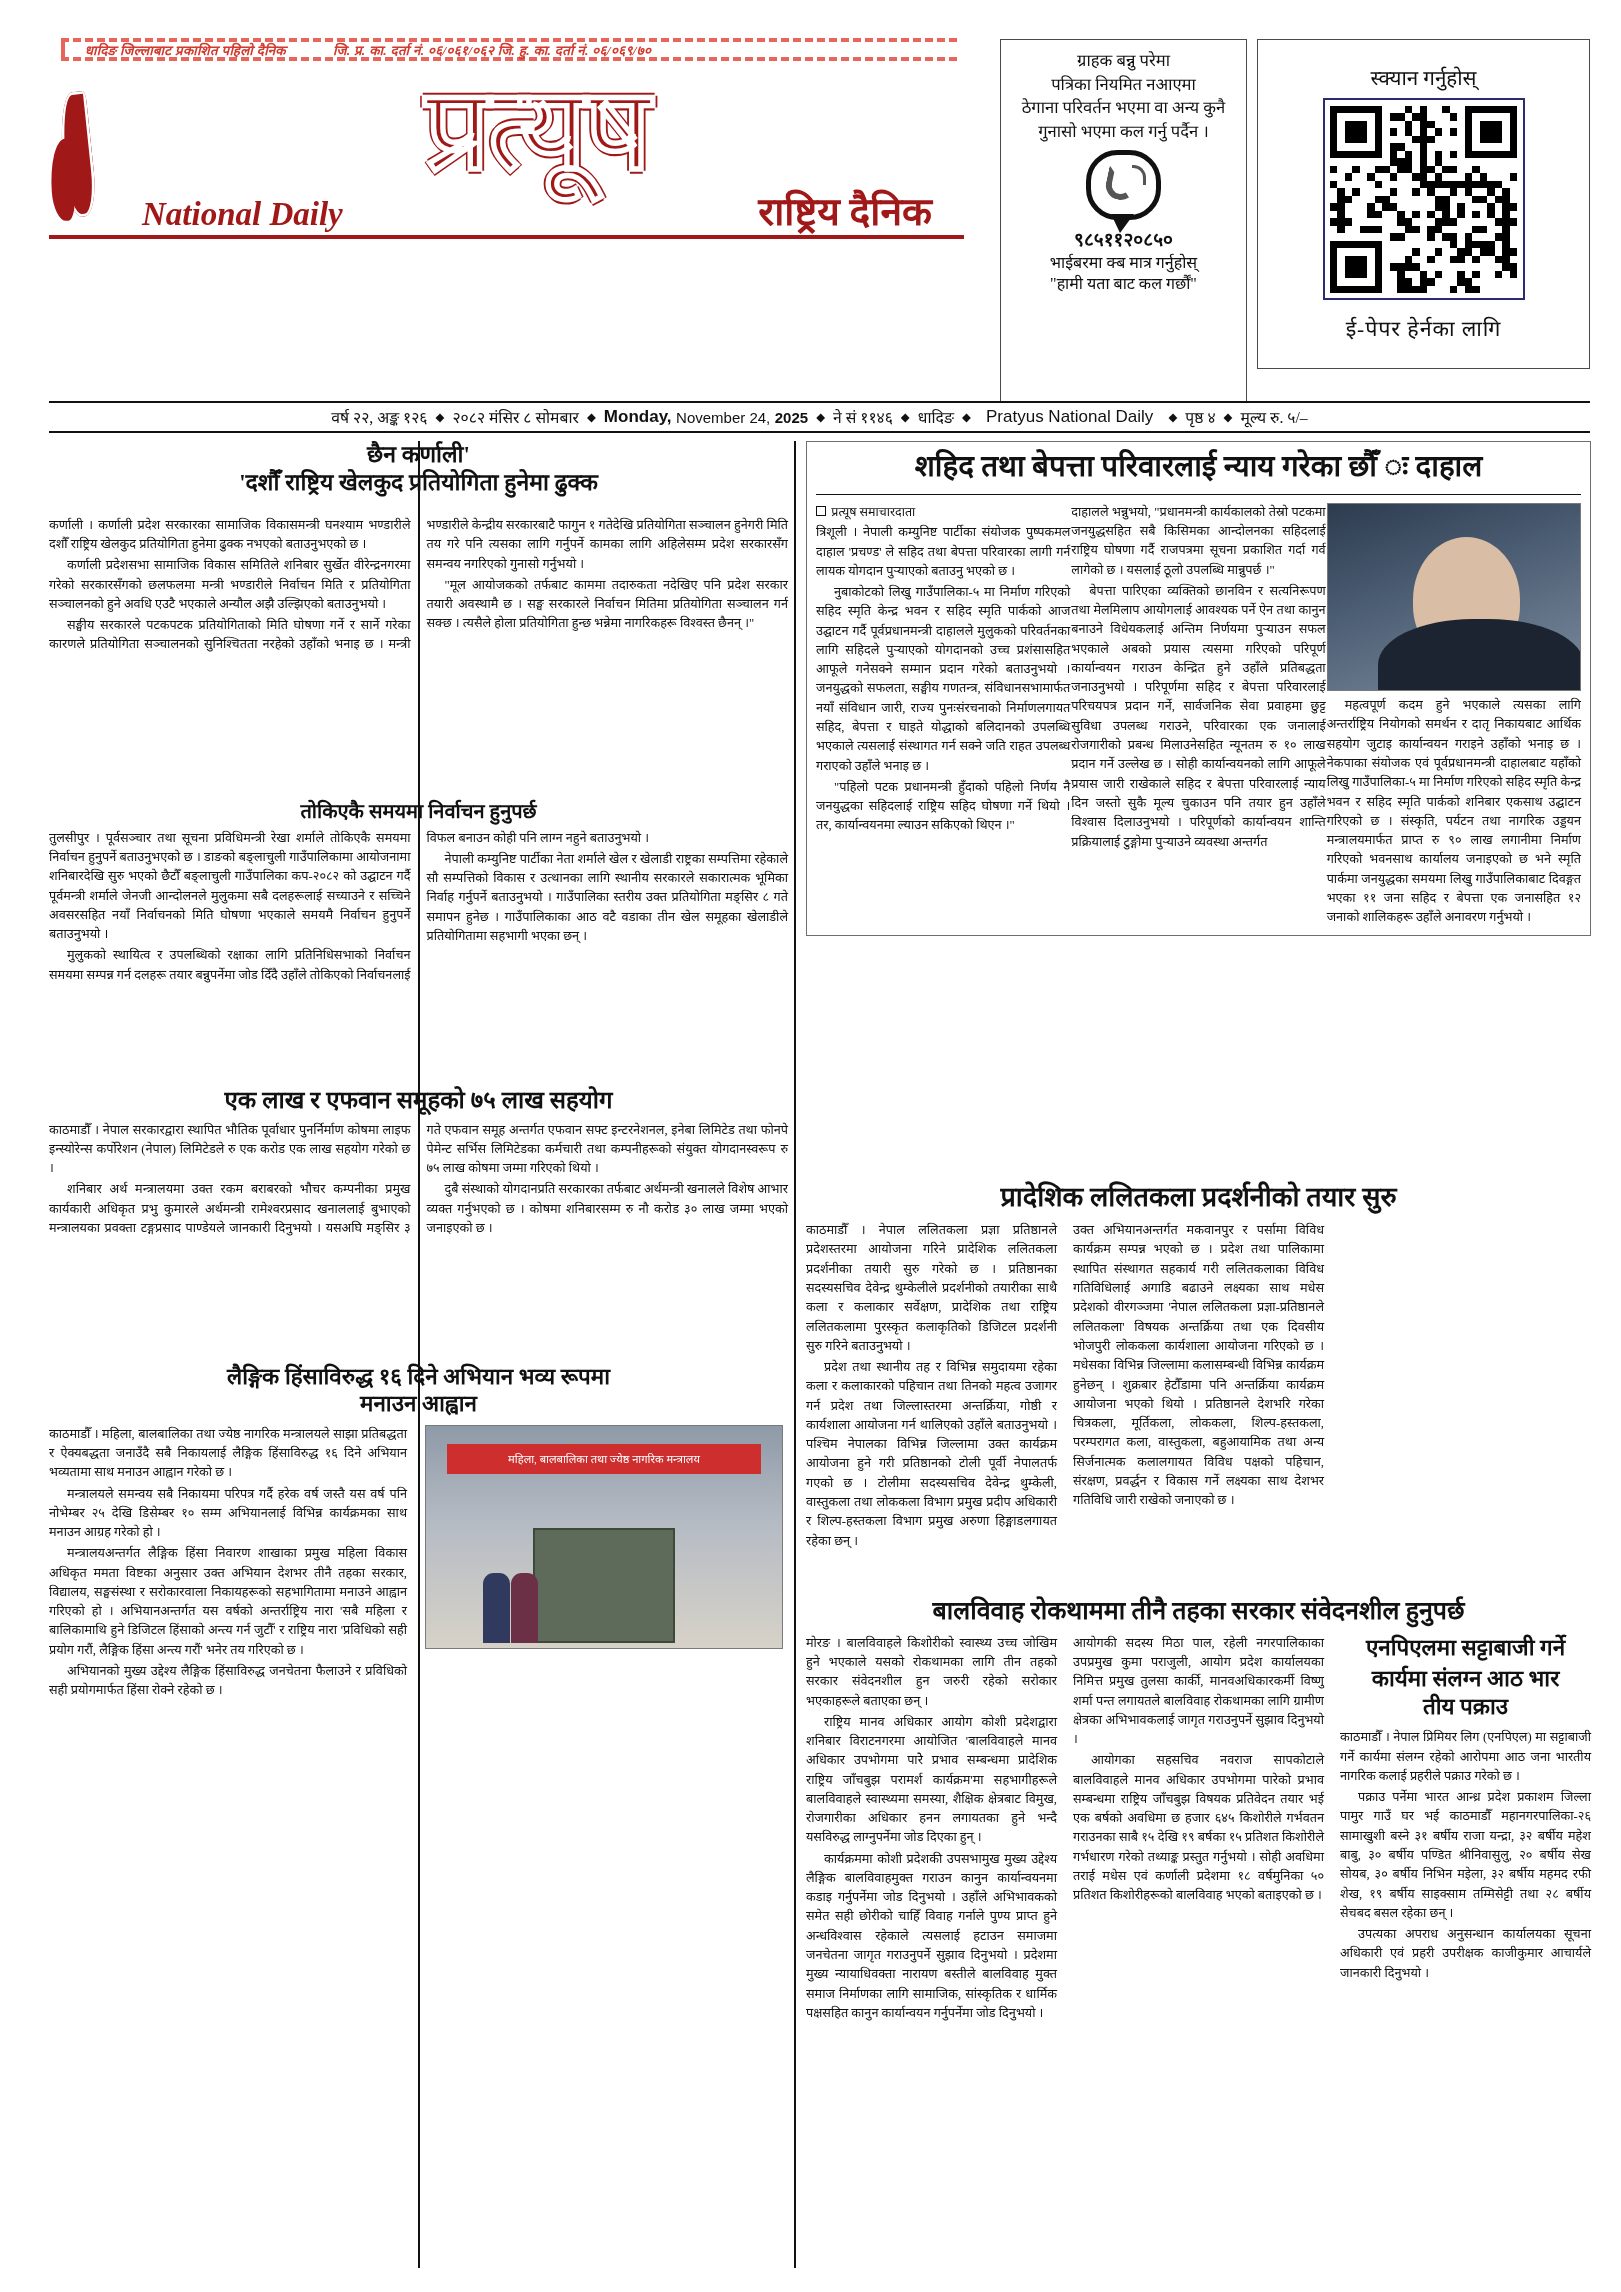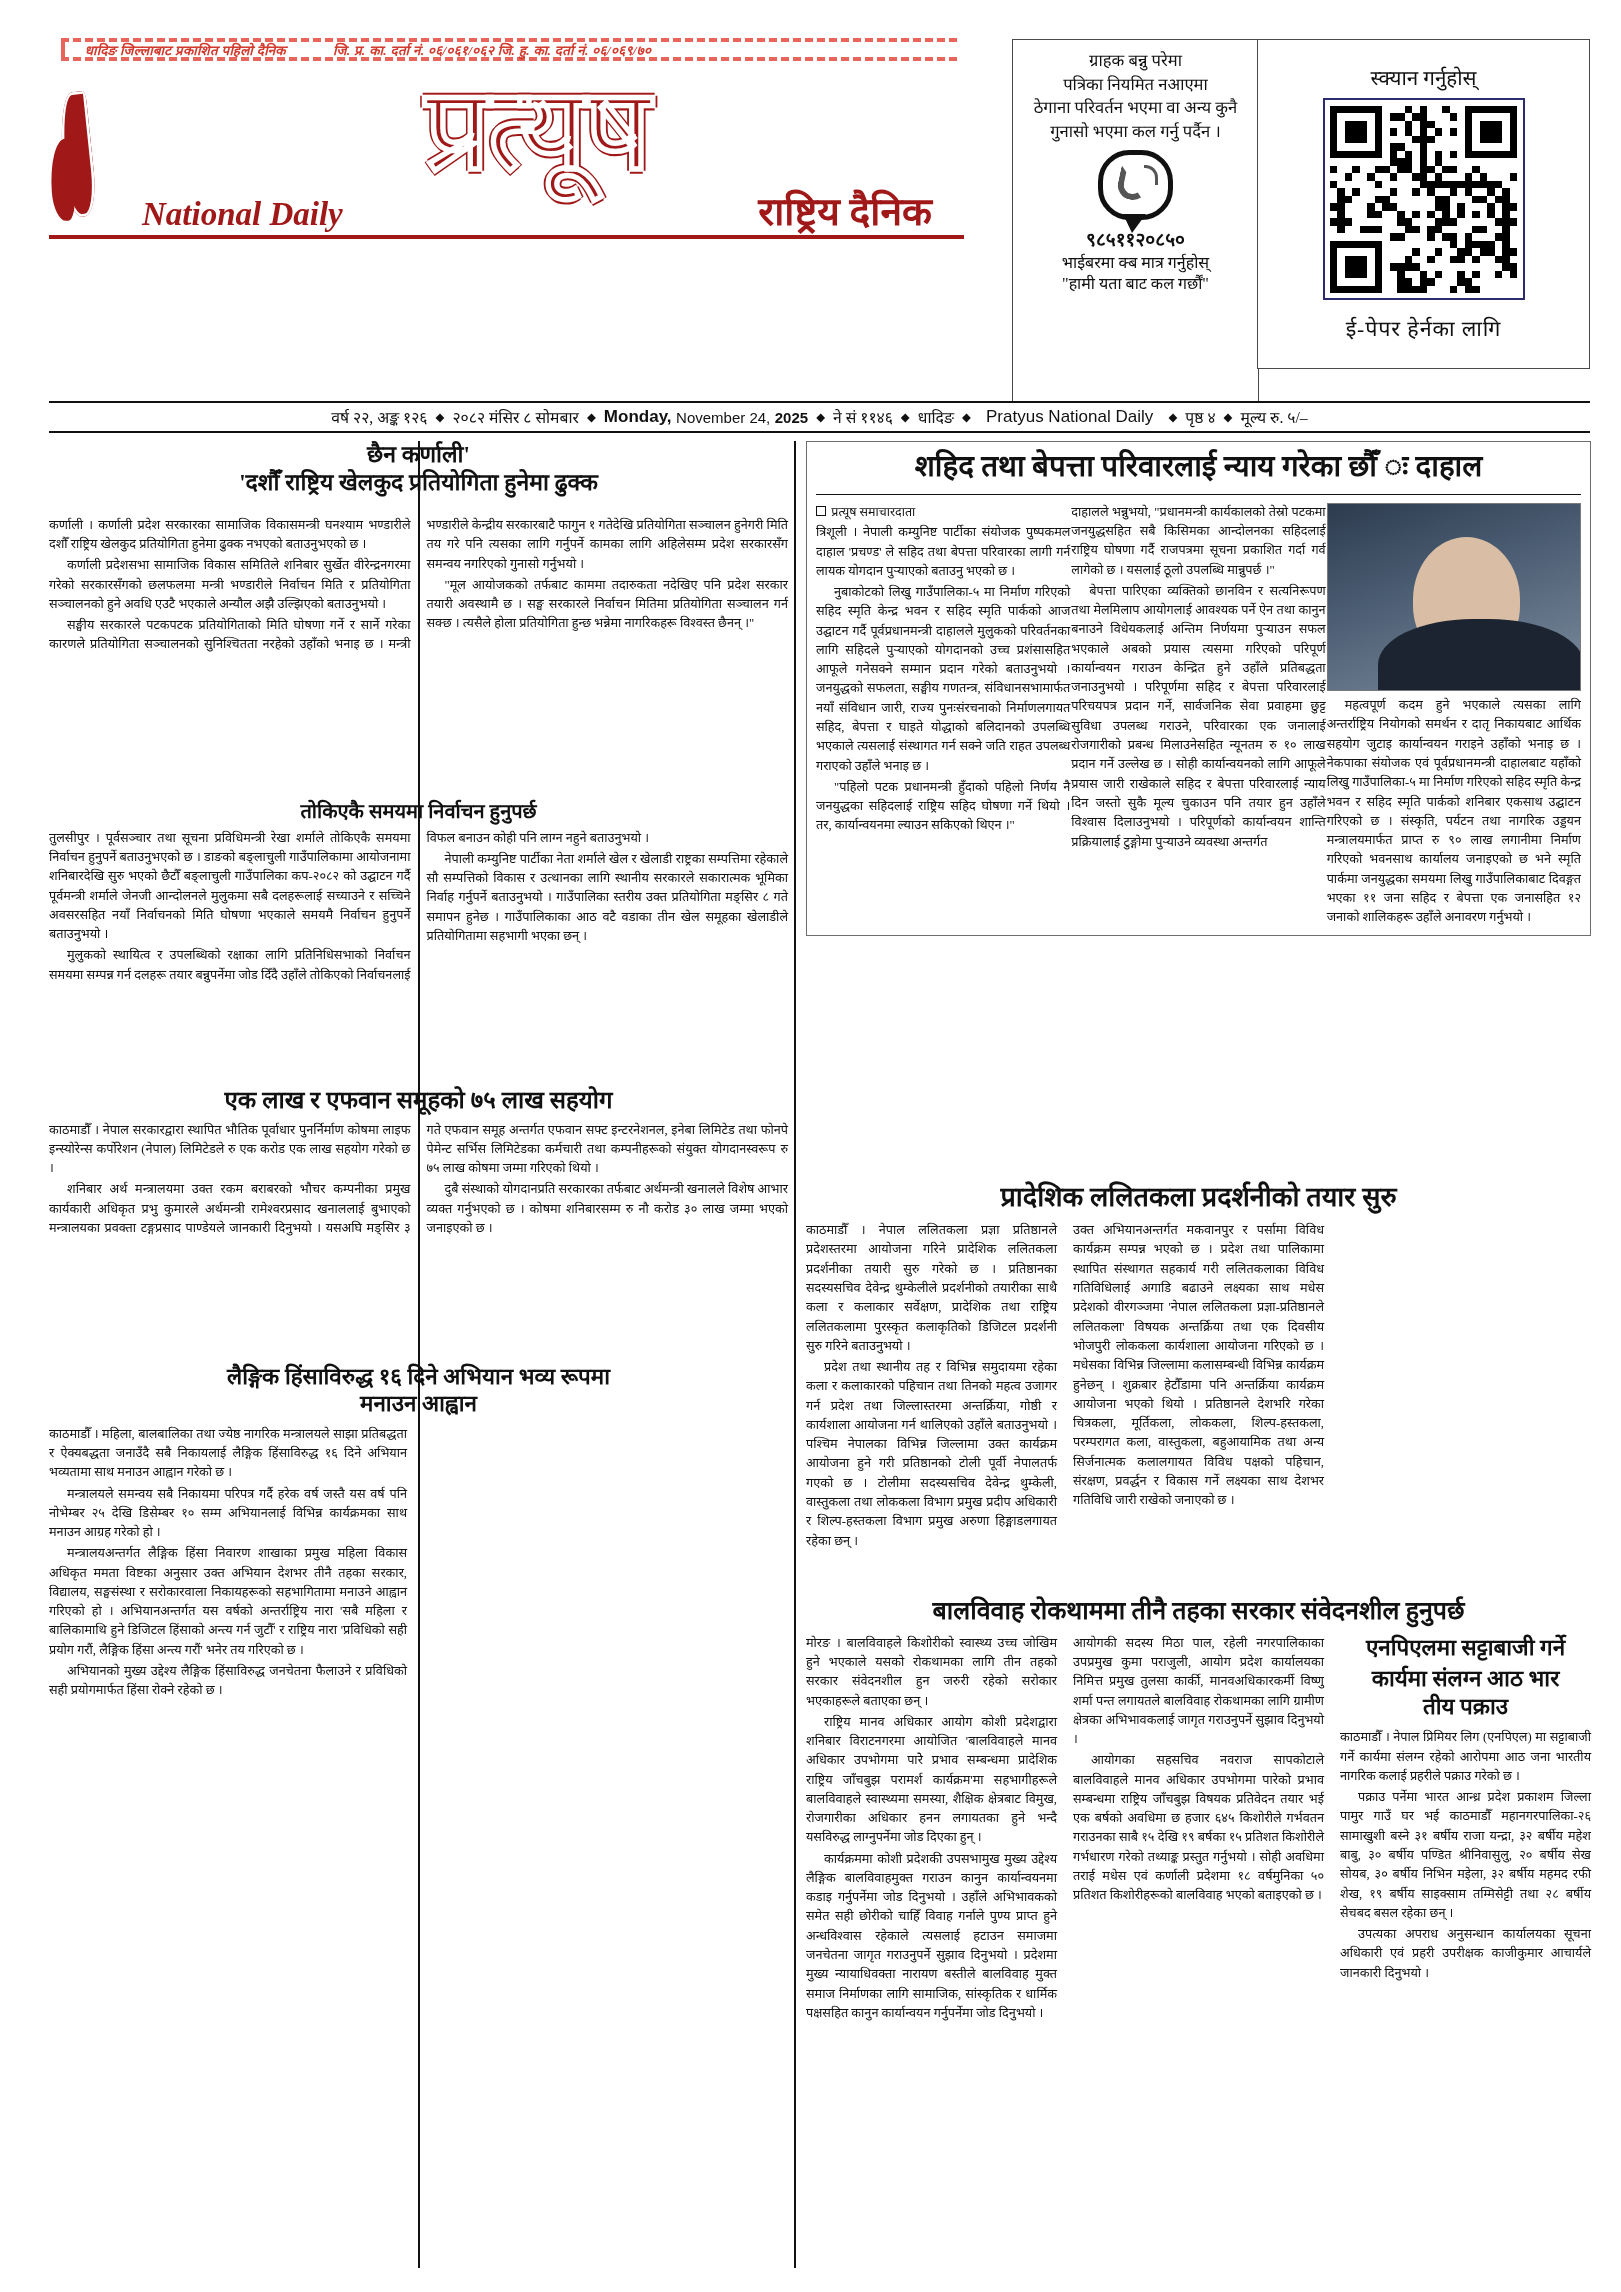--- a/index.html
+++ b/index.html
@@ -104,21 +104,21 @@
     background:#a01818;
   }
 
   
   .hdr-box{
     position:absolute;
     border:1.8px solid #4a4a4a;
     background:#fff;
     text-align:center;
   }
-  .box-subscribe{ left:1000px; top:39px; width:247px; height:374px; padding:9px 5.4px;margin-left:12px; }
+  .box-subscribe{ left:1000px; top:39px; width:247px; height:374px; padding:9px 5.4px; }
   .box-qr{ left:1257px; top:39px; width:333px; height:330px; padding:9px 7.2px; }
 
   .sub-line{
     font-family:"Liberation Serif", serif;
     font-size:16.6px; line-height:1.42; color:#111;
   }
   .viber-icon{
     width:75px;height:70px;margin:7.2px auto 5.4px;position:relative;
   }
   .viber-icon .bub{
@@ -1008,20 +1008,28 @@
     <div style="position:absolute;left:0;top:922px;width:739px">
       <h2 class="head" style="font-size:22.4px">लैङ्गिक हिंसाविरुद्ध १६ दिने अभियान भव्य रूपमा</h2>
       <h2 class="head" style="font-size:22.4px">मनाउन आह्वान</h2>
       <div style="display:flex;gap:18px;margin-top:7.2px">
         <div style="width:358px">
           <p class="body first">काठमाडौँ । महिला, बालबालिका तथा ज्येष्ठ नागरिक मन्त्रालयले साझा प्रतिबद्धता र ऐक्यबद्धता जनाउँदै सबै निकायलाई लैङ्गिक हिंसाविरुद्ध १६ दिने अभियान भव्यतामा साथ मनाउन आह्वान गरेको छ ।</p>
           <p class="body">मन्त्रालयले समन्वय सबै निकायमा परिपत्र गर्दै हरेक वर्ष जस्तै यस वर्ष पनि नोभेम्बर २५ देखि डिसेम्बर १० सम्म अभियानलाई विभिन्न कार्यक्रमका साथ मनाउन आग्रह गरेको हो ।</p>
           <p class="body">मन्त्रालयअन्तर्गत लैङ्गिक हिंसा निवारण शाखाका प्रमुख महिला विकास अधिकृत ममता विष्टका अनुसार उक्त अभियान देशभर तीनै तहका सरकार, विद्यालय, सङ्घसंस्था र सरोकारवाला निकायहरूको सहभागितामा मनाउने आह्वान गरिएको हो । अभियानअन्तर्गत यस वर्षको अन्तर्राष्ट्रिय नारा 'सबै महिला र बालिकामाथि हुने डिजिटल हिंसाको अन्त्य गर्न जुटौँ' र राष्ट्रिय नारा 'प्रविधिको सही प्रयोग गरौं, लैङ्गिक हिंसा अन्त्य गरौं' भनेर तय गरिएको छ ।</p>
           <p class="body">अभियानको मुख्य उद्देश्य लैङ्गिक हिंसाविरुद्ध जनचेतना फैलाउने र प्रविधिको सही प्रयोगमार्फत हिंसा रोक्ने रहेको छ ।</p>
         </div>
+        <div style="width:358px">
+          <div class="photo ph-hall">
+            <div class="banner">महिला, बालबालिका तथा ज्येष्ठ नागरिक मन्त्रालय</div>
+            <div class="door"></div>
+              <div class="p1"></div>
+              <div class="p2"></div>
+          </div>
+        </div>
       </div>
     </div>
 
     <div style="position:absolute;left:757px;top:0px;width:785px" class="story-box">
       <h1 class="head-main" style="font-size:29.6px">शहिद तथा बेपत्ता परिवारलाई न्याय गरेका छौँ ः दाहाल</h1>
       <div class="rule-thin" style="margin-top:9px"></div>
       <div style="display:flex;gap:1px">
         <div style="flex:1 1 0">
           <div class="byline">
             <span class="sq"></span>

